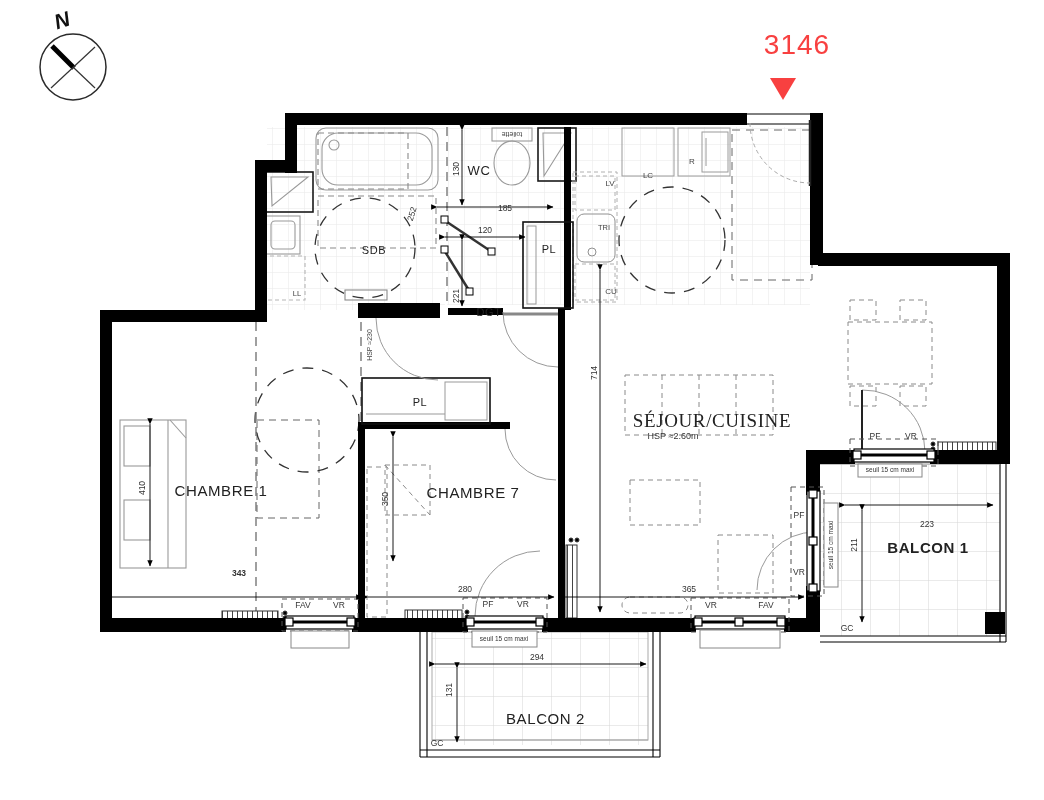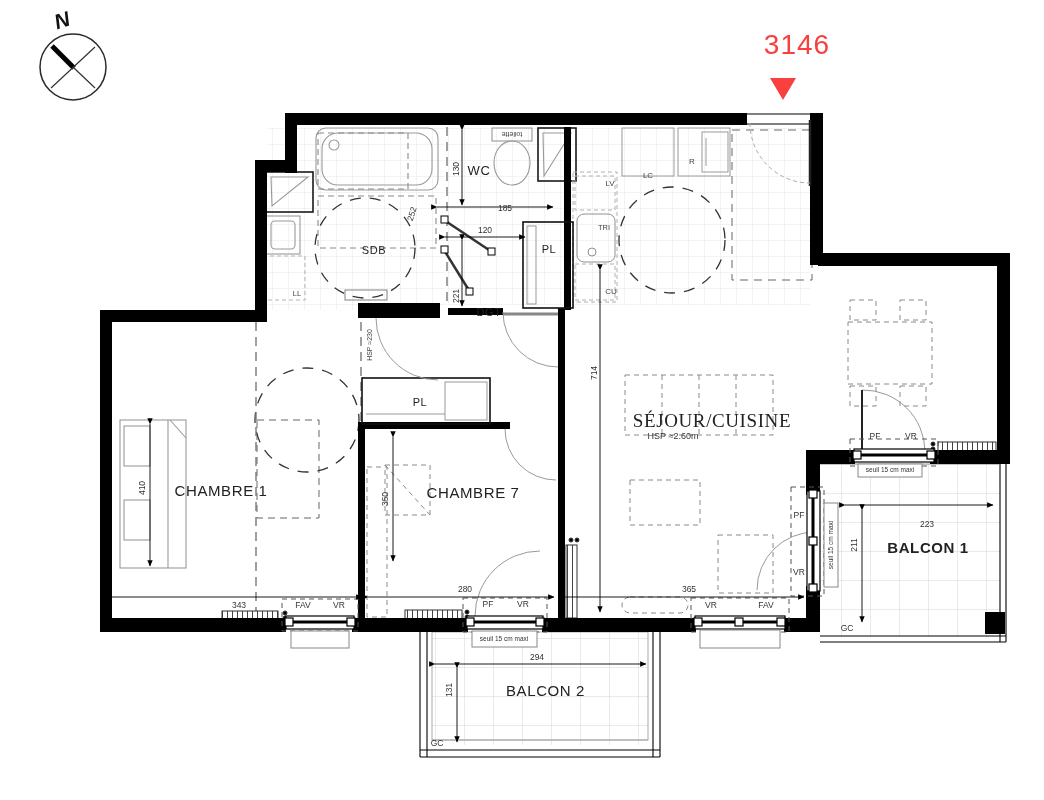--- a/index.html
+++ b/index.html
@@ -281,21 +281,21 @@
 
 <span class="lbl room" style="left:374px;top:250px;font-size:11px;">SDB</span>
 <span class="lbl room" style="left:479px;top:170px;font-size:13px;">WC</span>
 <span class="lbl room" style="left:489px;top:312px;font-size:11px;">DGT</span>
 <span class="lbl room" style="left:549px;top:249px;font-size:11px;">PL</span>
 <span class="lbl room" style="left:420px;top:402px;font-size:11px;">PL</span>
 <span class="lbl room" style="left:221px;top:490px;">CHAMBRE 1</span>
 <span class="lbl room" style="left:473px;top:492px;">CHAMBRE 7</span>
 <span class="lbl room" style="left:712px;top:420px;font-size:19px;font-family:Liberation Serif, serif;">SÉJOUR/CUISINE</span>
 <span class="lbl room" style="left:928px;top:547px;font-weight:bold;">BALCON 1</span>
-<span class="lbl room" style="left:536px;top:690px;padding-left:19px;">BALCON 2</span>
+<span class="lbl room" style="left:536px;top:718px;padding-left:19px;">BALCON 2</span>
 
 <span class="lbl tag r180" style="left:512px;top:134px;font-size:7px;">toilette</span>
 <span class="lbl" style="left:673px;top:436px;font-size:9px;color:#333;">HSP ≈2.60m</span>
 <span class="lbl r90" style="left:369px;top:345px;font-size:7px;color:#444;">HSP ≈230</span>
 <span class="lbl seuil" style="left:504px;top:639px;">seuil 15 cm maxi</span>
 <span class="lbl seuil" style="left:890px;top:470px;">seuil 15 cm maxi</span>
 <span class="lbl seuil r90" style="left:831px;top:545px;">seuil 15 cm maxi</span>
 
 <span class="lbl tag" style="left:297px;top:294px;font-size:7.5px;">LL</span>
 <span class="lbl tag" style="left:610px;top:184px;">LV</span>
@@ -317,21 +317,21 @@
 <span class="lbl dim" style="left:799px;top:515px;">PF</span>
 <span class="lbl dim" style="left:799px;top:572px;">VR</span>
 
 <span class="lbl dim r90" style="left:456px;top:169px;">130</span>
 <span class="lbl dim" style="left:505px;top:208px;">185</span>
 <span class="lbl dim" style="left:485px;top:230px;">120</span>
 <span class="lbl dim r90" style="left:456px;top:296px;">221</span>
 <span class="lbl dim r72" style="left:412px;top:214px;">252</span>
 <span class="lbl dim r90" style="left:594px;top:373px;">714</span>
 <span class="lbl dim r90" style="left:142px;top:488px;">410</span>
-<span class="lbl dim" style="left:239px;top:605px;">343</span>
+<span class="lbl dim" style="left:239px;top:573px;font-weight:bold;">343</span>
 <span class="lbl dim r90" style="left:385px;top:499px;">350</span>
 <span class="lbl dim" style="left:465px;top:589px;">280</span>
 <span class="lbl dim" style="left:689px;top:589px;">365</span>
 <span class="lbl dim" style="left:537px;top:657px;">294</span>
 <span class="lbl dim r90" style="left:449px;top:690px;">131</span>
 <span class="lbl dim" style="left:917px;top:524px;margin-left:10px;">223</span>
 <span class="lbl dim r90" style="left:854px;top:545px;">211</span>
 
 </div>
 

